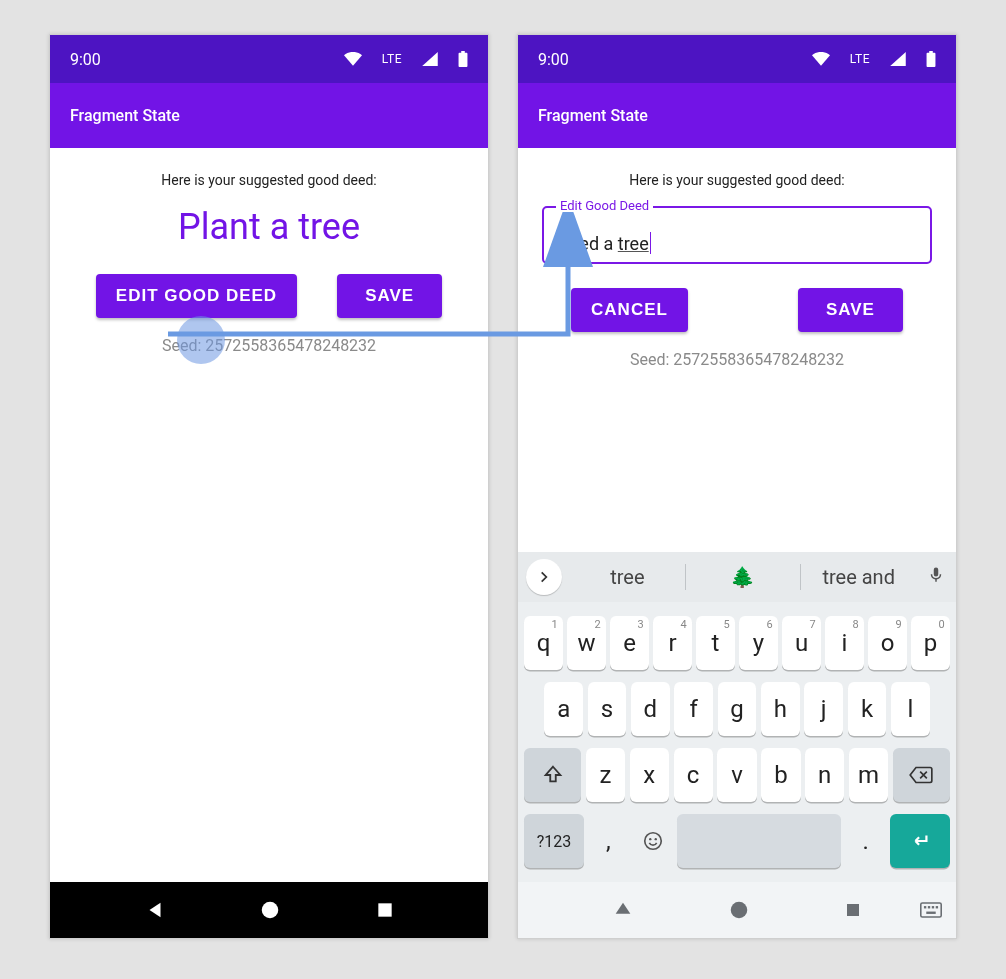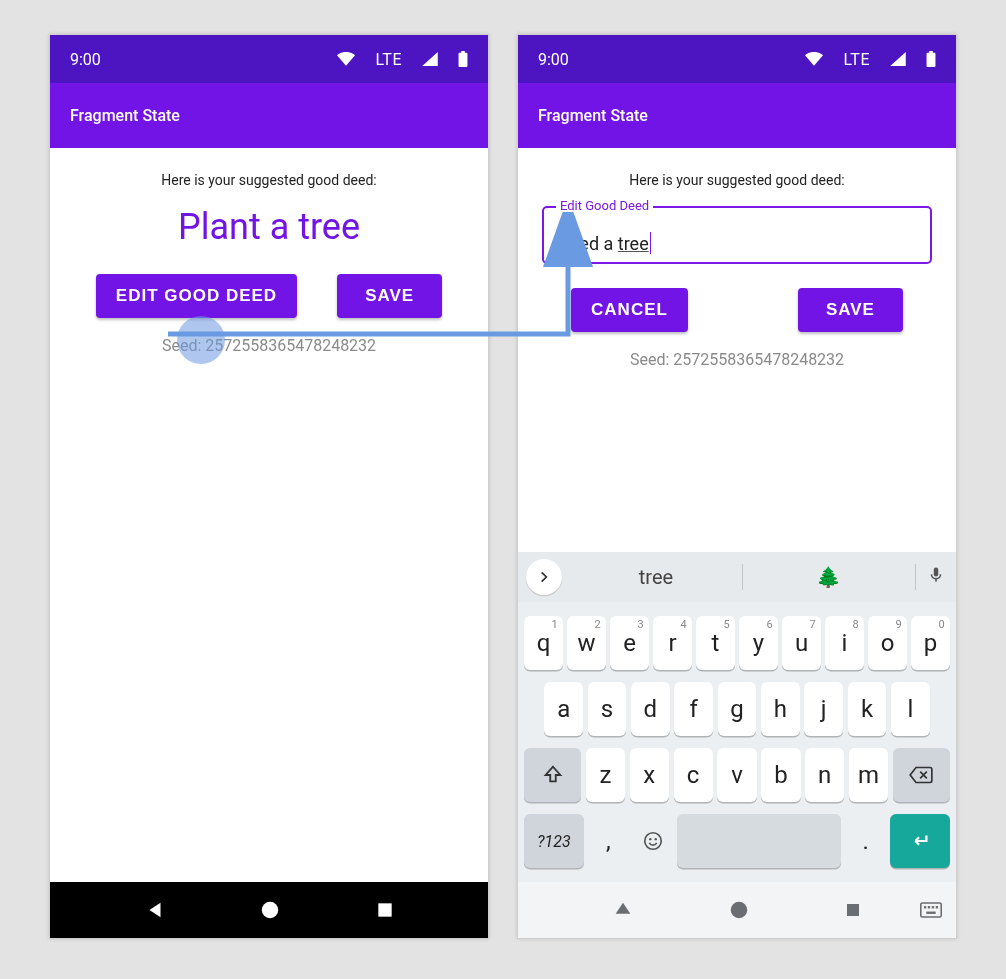--- a/index.html
+++ b/index.html
@@ -32,21 +32,21 @@
   .status-bar {
     height: 48px;
     background: #4d14c2;
     color: #fff;
     display: flex;
     align-items: center;
     padding: 0 20px;
     font-size: 16px;
     justify-content: space-between;
   }
-  .status-right { display: flex; gap: 20px; align-items: center; font-size: 16px; letter-spacing: 0.5px; }
+  .status-right { display: flex; gap: 20px; align-items: center; font-size: 12px; letter-spacing: 0.5px; }
   .status-right svg { display:block; }
 
   
   .app-bar {
     height: 65px;
     background: #7214e6;
     color: #fff;
     display: flex;
     align-items: center;
     padding: 0 20px;
@@ -301,20 +301,21 @@
       <div class="sugg-bar">
         <div class="sugg-btn">
           <svg width="14" height="14" viewBox="0 0 24 24">
               <path fill="none" stroke="#333" stroke-width="3" d="M8 4l8 8-8 8"></path>
             </svg>
         </div>
         <div class="sugg-item">tree</div>
         <div class="sugg-sep"></div>
         <div class="sugg-item">🌲</div>
         <div class="sugg-sep"></div>
+        <div class="sugg-item">tree and</div>
         <div class="mic">
           <svg width="18" height="22" viewBox="0 0 24 24">
               <path fill="#555" d="M12 14a3 3 0 0 0 3-3V5a3 3 0 0 0-6 0v6a3 3 0 0 0 3 3zm5-3a5 5 0 0 1-10 0H5a7 7 0 0 0 6 6.9V21h2v-3.1A7 7 0 0 0 19 11z"></path>
             </svg>
         </div>
       </div>
       <div class="key-rows">
         <div class="key-row" id="krow1">
             <div class="key">q<span class="hint-num">1</span></div>
             <div class="key">w<span class="hint-num">2</span></div>
@@ -353,21 +354,21 @@
             <div class="key">n</div>
             <div class="key">m</div>
             <div class="key func wide">
             <svg width="26" height="20" viewBox="0 0 30 24">
                 <path fill="none" stroke="#333" stroke-width="2" d="M9 3h17a2 2 0 0 1 2 2v14a2 2 0 0 1-2 2H9l-7-9z"></path>
                 <path stroke="#333" stroke-width="2" d="M14 8l8 8M22 8l-8 8"></path>
               </svg>
           </div>
         </div>
         <div class="key-row">
-          <div class="key func wide" style="font-size:16px;font-style:italic;">?123</div>
+          <div class="key func wide" style="font-size:16px;">?123</div>
           <div class="key" style="background:#eceff1; box-shadow:none;">,</div>
           <div class="key" style="background:#eceff1; box-shadow:none;">
             <svg width="22" height="22" viewBox="0 0 24 24">
                 <circle cx="12" cy="12" r="9" fill="none" stroke="#555" stroke-width="1.8"></circle>
                 <circle cx="9" cy="10" r="1.3" fill="#555"></circle>
                 <circle cx="15" cy="10" r="1.3" fill="#555"></circle>
                 <path d="M8 14c1 2 3 2.5 4 2.5s3-.5 4-2.5" fill="none" stroke="#555" stroke-width="1.8"></path>
               </svg>
           </div>
           <div class="key space"></div>

